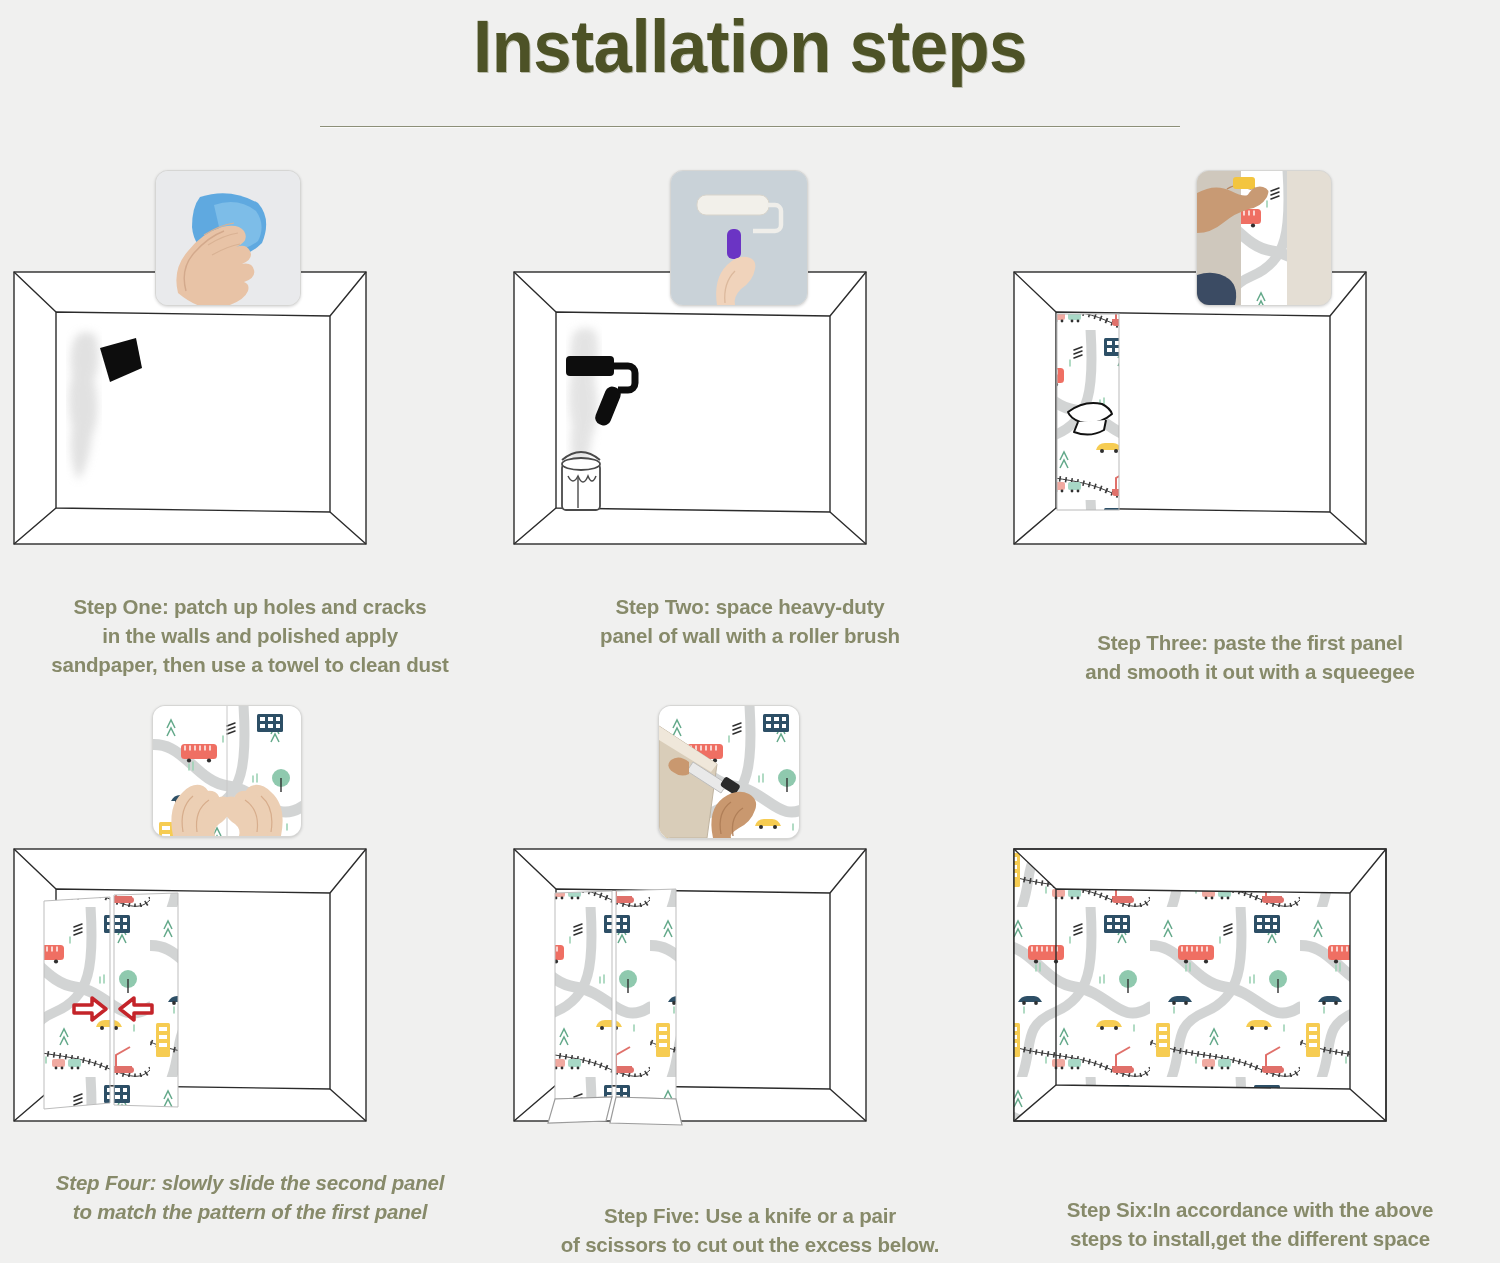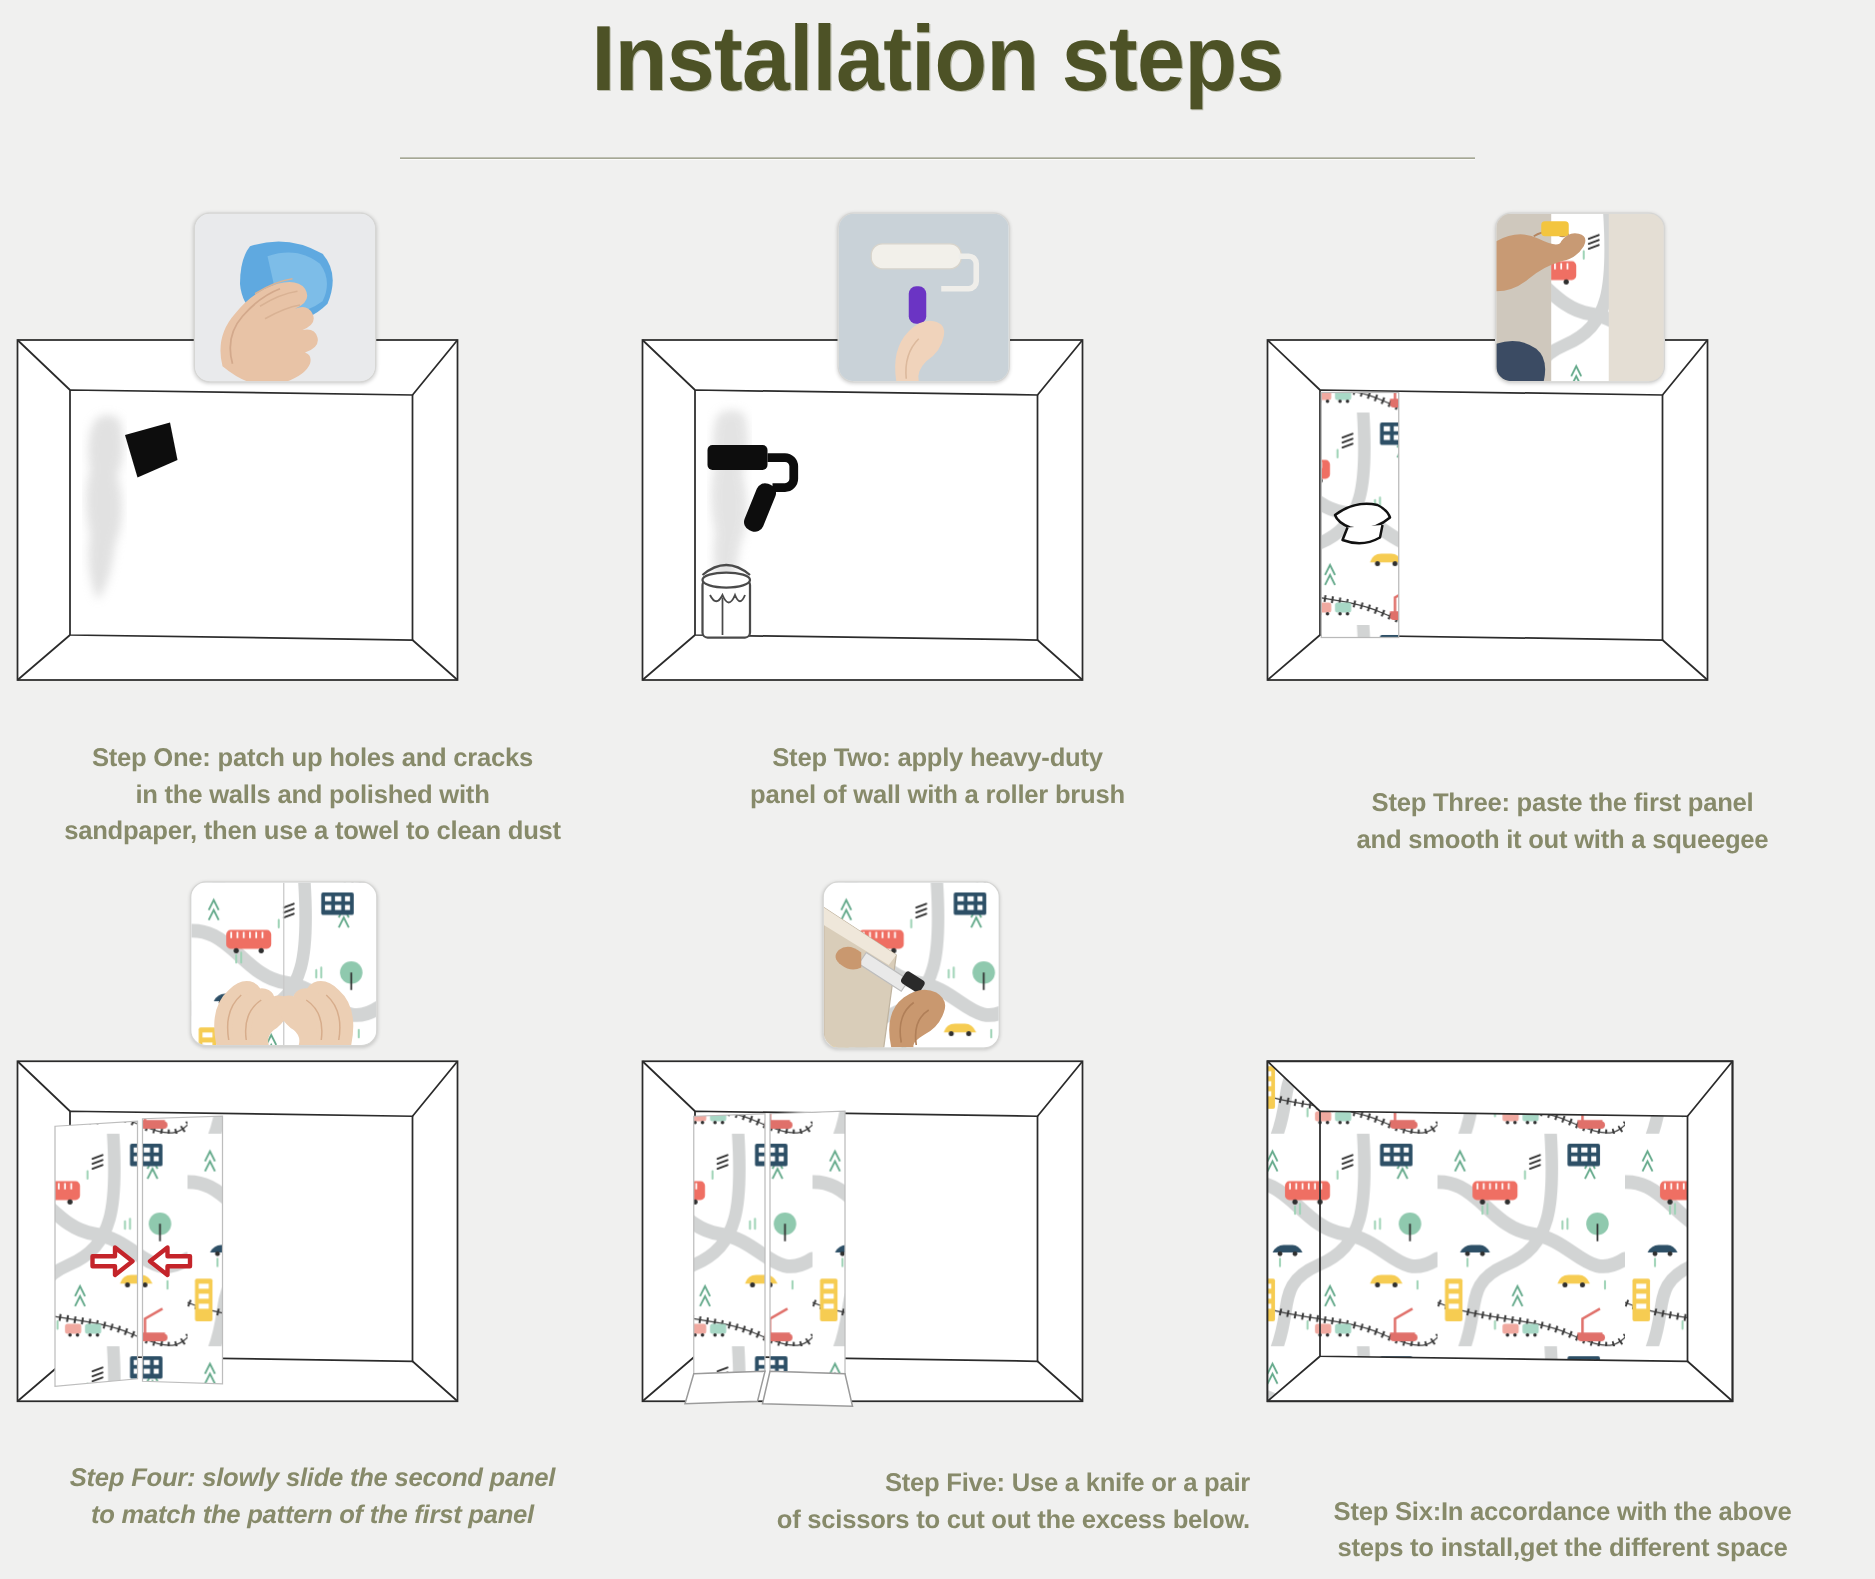--- a/index.html
+++ b/index.html
@@ -192,21 +192,21 @@
             <path d="M44 26 q30 -10 58 6 q14 16 4 40 q-18 18 -44 14 q-24 -6 -26 -30 q0 -20 8 -30 z" fill="#5fa9e0"></path>
             <path d="M58 34 q24 -8 42 6 q10 14 2 30 q-16 12 -34 8" fill="#7dbde8"></path>
 
             <path d="M22 122 q-6 -24 10 -42 q14 -18 34 -24 q16 -4 22 4 q6 10 -8 16 q10 -4 14 4 q4 8 -8 13 q10 -2 12 6 q2 8 -10 12 q6 2 4 9 q-4 10 -24 16 q-22 6 -46 -14 z" fill="#e8c3a6"></path>
             <path d="M30 120 q-6 -22 8 -38 q14 -16 30 -22" fill="none" stroke="#d3a98c" stroke-width="1.4"></path>
             <path d="M48 64 q16 -10 30 -12 M52 74 q16 -10 30 -12 M56 84 q16 -9 28 -11" fill="none" stroke="#d9b294" stroke-width="1.2"></path>
           </svg>
         </div>
         <div class="caption cap-top">
           <span>Step One: patch up holes and cracks</span>
-          <span>in the walls and polished with</span>
+          <span>in the walls and polished apply</span>
           <span>sandpaper, then use a towel to clean dust</span>
         </div>
       </div>
 
       <div class="cell c2">
         <div class="scene">
           <svg width="500" height="420" viewBox="0 0 500 420">
             <rect x="14" y="112" width="352" height="272" fill="#ffffff" stroke="#2b2b2b" stroke-width="1.4"></rect>
             <polygon points="56,152 330,156 330,352 56,348" fill="#ffffff" stroke="#2b2b2b" stroke-width="1.4"></polygon>
             <path d="M14 112 L56 152 M366 112 L330 156 M14 384 L56 348 M366 384 L330 352" stroke="#2b2b2b" stroke-width="1.4" fill="none"></path>
@@ -235,21 +235,21 @@
 
             <rect x="26" y="24" width="72" height="20" rx="9" fill="#f2f0ea" stroke="#d8d4cb" stroke-width="1"></rect>
             <path d="M96 34 h8 a6 6 0 0 1 6 6 v14 a6 6 0 0 1 -6 6 h-22" fill="none" stroke="#efeeea" stroke-width="4.5"></path>
             <rect x="56" y="58" width="14" height="30" rx="6" fill="#6b34c4"></rect>
 
             <path d="M46 134 q-4 -26 10 -40 q10 -10 20 -8 q10 2 8 12 q-2 12 -14 20 q-8 8 -6 16 z" fill="#f0d3bb"></path>
             <path d="M54 132 q-2 -20 10 -32" fill="none" stroke="#dcb99d" stroke-width="1.3"></path>
           </svg>
         </div>
         <div class="caption cap-top">
-          <span>Step Two: apply heavy-duty</span>
+          <span>Step Two: space heavy-duty</span>
           <span>panel of wall with a roller brush</span>
         </div>
       </div>
 
       <div class="cell c3">
         <div class="scene">
           <svg width="500" height="420" viewBox="0 0 500 420">
             <rect x="14" y="112" width="352" height="272" fill="#ffffff" stroke="#2b2b2b" stroke-width="1.4"></rect>
             <polygon points="56,152 330,156 330,352 56,348" fill="#ffffff" stroke="#2b2b2b" stroke-width="1.4"></polygon>
             <path d="M14 112 L56 152 M366 112 L330 156 M14 384 L56 348 M366 384 L330 352" stroke="#2b2b2b" stroke-width="1.4" fill="none"></path>
@@ -377,21 +377,21 @@
               <rect x="62" y="74" width="18" height="11" rx="3" transform="rotate(33 71 80)" fill="#2a2a2a"></rect>
             </g>
 
             <path d="M54 132 q-6 -28 10 -40 q14 -10 26 -4 q10 6 6 16 q-4 12 -16 18 q-10 6 -8 10 z" fill="#c9986f"></path>
             <path d="M30 56 q-10 -8 -18 -2 q-6 6 2 12 q8 6 16 2" fill="#c9986f"></path>
             <g stroke="#b07f58" stroke-width="1.3" fill="none">
               <path d="M62 128 q-4 -22 10 -32 M74 130 q-3 -20 10 -28"></path>
             </g>
           </svg>
         </div>
-        <div class="caption cap-bot" style="top:467px;text-align:right;">
+        <div class="caption cap-bot" style="top:496px;">
           <span>Step Five: Use a knife or a pair</span>
           <span>of scissors to cut out the excess below.</span>
         </div>
       </div>
 
       <div class="cell c3" style="height:560px;">
         <div class="scene" style="top:32px;">
           <svg width="500" height="420" viewBox="0 0 500 420">
             <rect x="14" y="112" width="372" height="272" fill="#ffffff" stroke="#2b2b2b" stroke-width="1.4"></rect>
 

